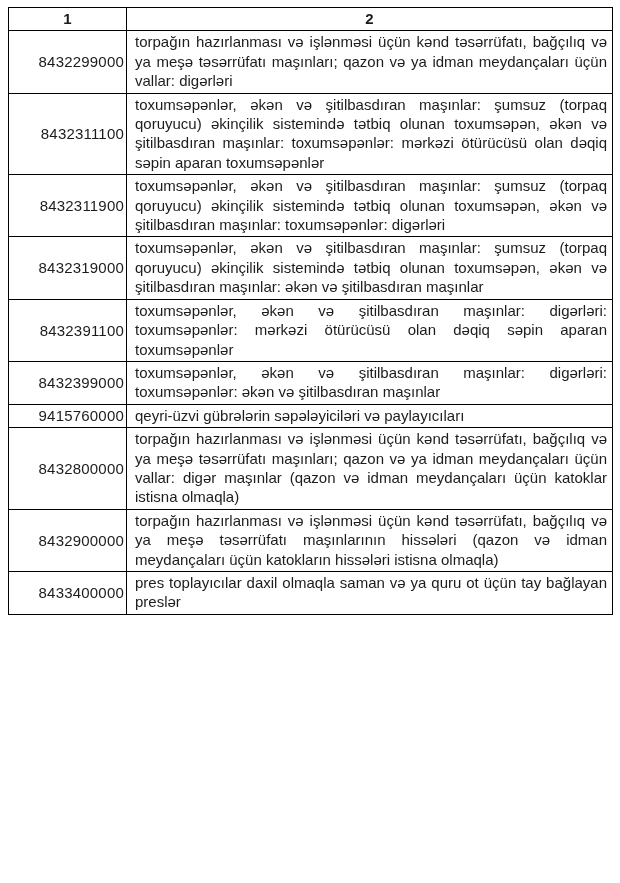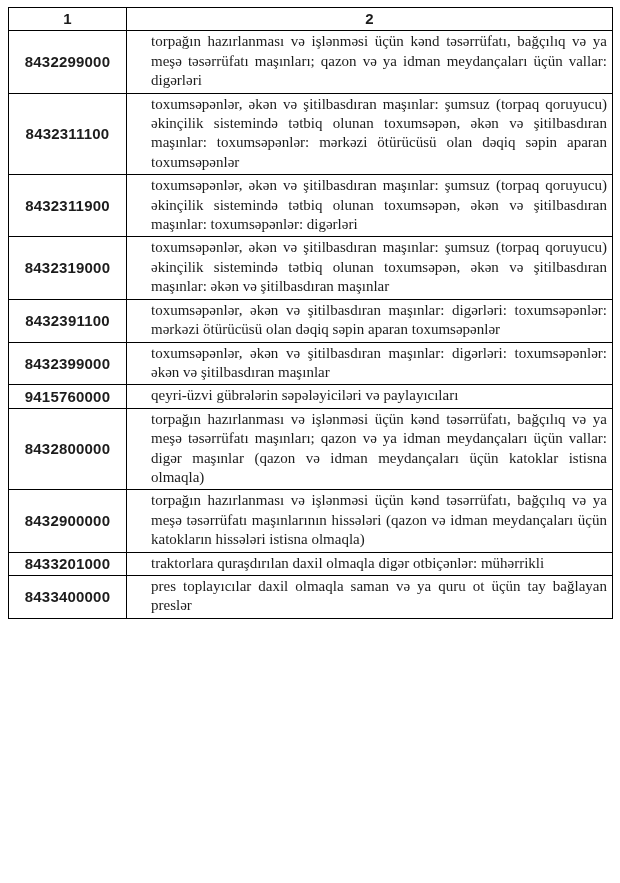--- a/index.html
+++ b/index.html
@@ -32,29 +32,27 @@
     line-height: 19.4px;
     vertical-align: middle;
   }
   col.col-code { width: 118px; }
   th {
     font-weight: bold;
     text-align: center;
     padding: 1px 2px 2px 2px;
   }
   td.code-cell {
-    text-align: center;
+    text-align: right;
     padding: 1px 2px;
     letter-spacing: 0.2px;
-    font-weight: bold;
   }
   td.desc-cell {
     text-align: justify;
-    padding: 1px 5px 2px 24px;
-    font-family: Liberation Serif, serif;
+    padding: 1px 5px 2px 8px;
   }
 </style>
 </head>
 <body>
 
 <div class="page">
   <table class="tariff-table">
     <colgroup>
       <col class="col-code">
       <col class="col-desc">
@@ -96,22 +94,18 @@
       </tr>
       <tr>
         <td class="code-cell">8432800000</td>
         <td class="desc-cell">torpağın hazırlanması və işlənməsi üçün kənd təsərrüfatı, bağçılıq və ya meşə təsərrüfatı maşınları; qazon və ya idman meydançaları üçün vallar: digər maşınlar (qazon və idman meydançaları üçün katoklar istisna olmaqla)</td>
       </tr>
       <tr>
         <td class="code-cell">8432900000</td>
         <td class="desc-cell">torpağın hazırlanması və işlənməsi üçün kənd təsərrüfatı, bağçılıq və ya meşə təsərrüfatı maşınlarının hissələri (qazon və idman meydançaları üçün katokların hissələri istisna olmaqla)</td>
       </tr>
       <tr>
-        <td class="code-cell">8433201000</td>
-        <td class="desc-cell">traktorlara quraşdırılan daxil olmaqla digər otbiçənlər: mühərrikli</td>
-      </tr>
-      <tr>
         <td class="code-cell">8433400000</td>
         <td class="desc-cell">pres toplayıcılar daxil olmaqla saman və ya quru ot üçün tay bağlayan preslər</td>
       </tr>
     </tbody>
   </table>
 </div>
 
 </body></html>

